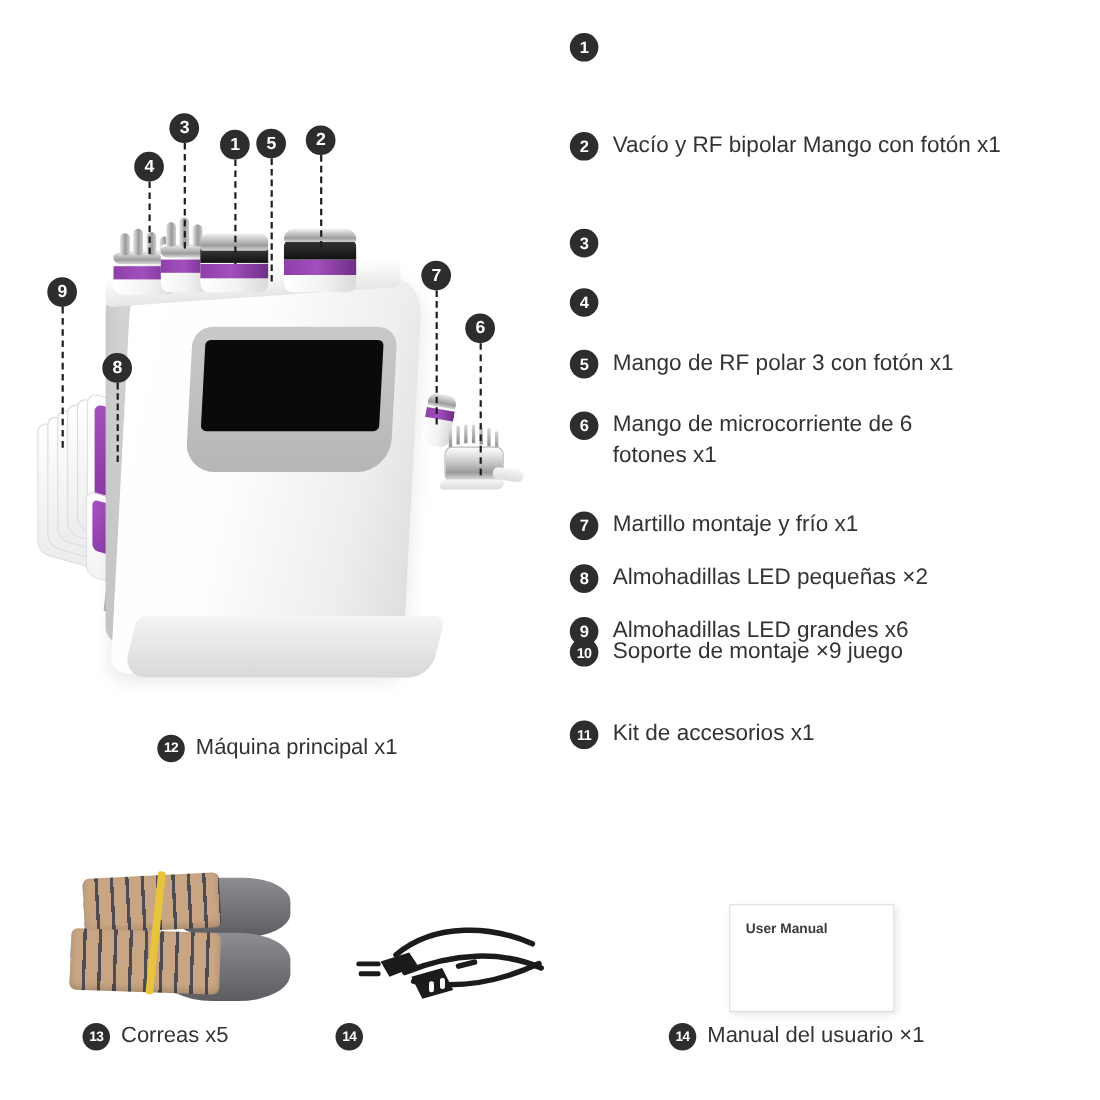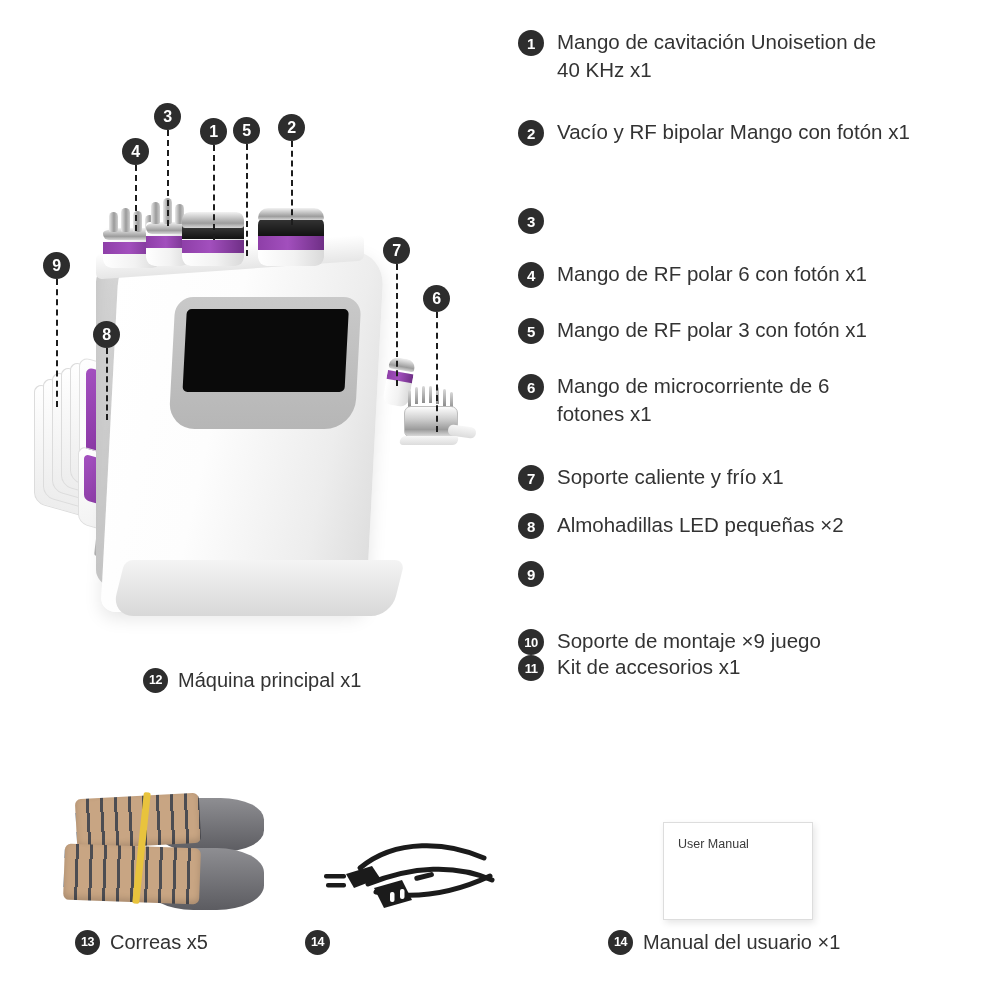--- a/index.html
+++ b/index.html
@@ -306,21 +306,20 @@
     left: 14px;
     top: 14px;
     font-size: 12.5px;
     color: #3a3a3a;
   }
 
   
   .caption {
     position: absolute;
     display: flex;
-    align-items: center;
   }
   .caption .badge {
     width: 25px;
     height: 25px;
     font-size: 14px;
   }
   .caption .badge.wide { font-size: 12.5px; }
   .caption-text {
     margin-left: 10px;
     font-size: 20px;
@@ -502,66 +501,64 @@
     <rect x="74" y="62" width="4.5" height="10" rx="2" fill="#ffffff"></rect>
     <rect x="84" y="59" width="4.5" height="10" rx="2" fill="#ffffff"></rect>
     <rect x="98" y="44" width="20" height="5" rx="2.5" transform="rotate(-14 108 46)"></rect>
   </g>
 </svg>
 <div class="caption" style="left:305px; top:930px;">
   <span class="badge wide">14</span>
   <span class="caption-text"></span>
 </div>
 
-<div class="manual-book" style="left:663px; top:822px; width:148px; height:96px;">
+<div class="manual-book" style="left:663px; top:822px; width:148px; height:96px;font-weight:bold;">
   <span class="manual-title">User Manual</span>
 </div>
 <div class="caption" style="left:608px; top:930px;">
   <span class="badge wide">14</span>
   <span class="caption-text">Manual del usuario ×1</span>
 </div>
 
 <div id="parts-list">
     <div class="part-row" style="top: 28px;">
       <span class="badge">1</span>
-      <span class="part-label">Mango de cavitación Unoisetion de
-40 KHz x1</span>
     </div>
     <div class="part-row" style="top: 118px;">
       <span class="badge">2</span>
       <span class="part-label">Vacío y RF bipolar Mango con fotón x1</span>
     </div>
     <div class="part-row" style="top: 206px;">
       <span class="badge">3</span>
     </div>
     <div class="part-row" style="top: 260px;">
       <span class="badge">4</span>
-      <span class="part-label">Mango de RF polar 6 con fotón x1</span>
     </div>
     <div class="part-row" style="top: 316px;">
       <span class="badge">5</span>
       <span class="part-label">Mango de RF polar 3 con fotón x1</span>
     </div>
     <div class="part-row" style="top: 372px;">
       <span class="badge">6</span>
       <span class="part-label">Mango de microcorriente de 6
 fotones x1</span>
     </div>
     <div class="part-row" style="top: 463px;">
       <span class="badge">7</span>
-      <span class="part-label">Soporte caliente y frío x1</span>
+      <span class="part-label">Martillo montaje y frío x1</span>
     </div>
     <div class="part-row" style="top: 511px;">
       <span class="badge">8</span>
       <span class="part-label">Almohadillas LED pequeñas ×2</span>
     </div>
     <div class="part-row" style="top: 559px;">
       <span class="badge">9</span>
-    </div>
-    <div class="part-row" style="top: 627px;">
+      <span class="part-label">Almohadillas LED grandes x6</span>
+    </div>
+    <div class="part-row" style="top: 578px;">
       <span class="badge wide">10</span>
       <span class="part-label">Soporte de montaje ×9 juego</span>
     </div>
     <div class="part-row" style="top: 653px;">
       <span class="badge wide">11</span>
       <span class="part-label">Kit de accesorios x1</span>
     </div>
   </div>
 
 </body></html>

